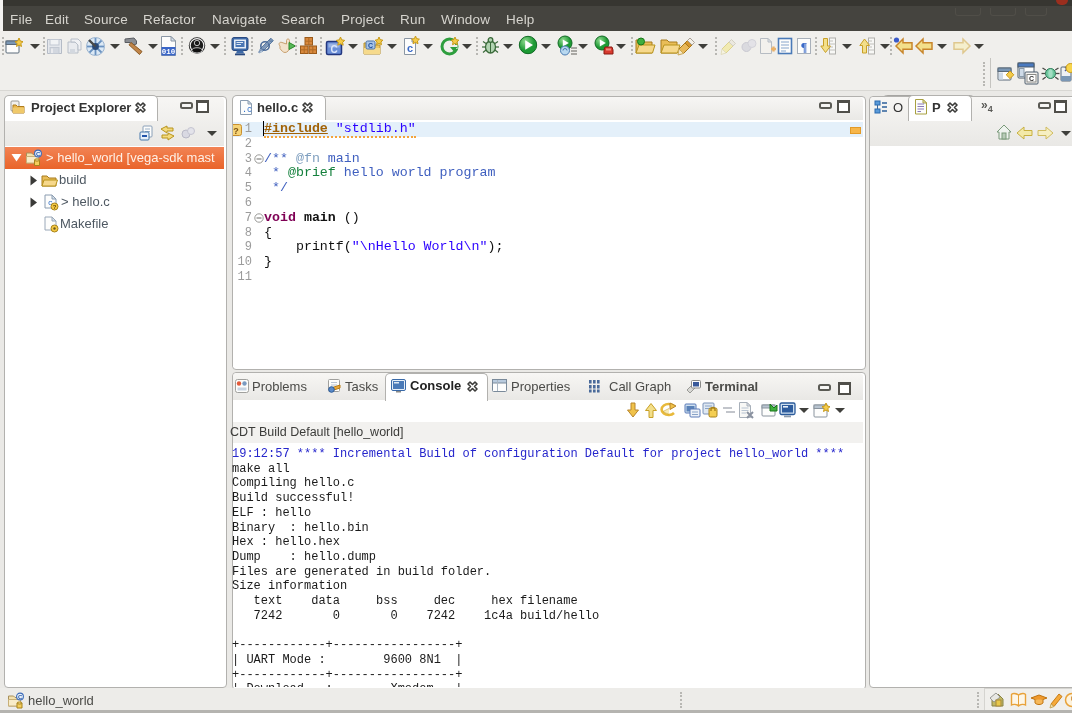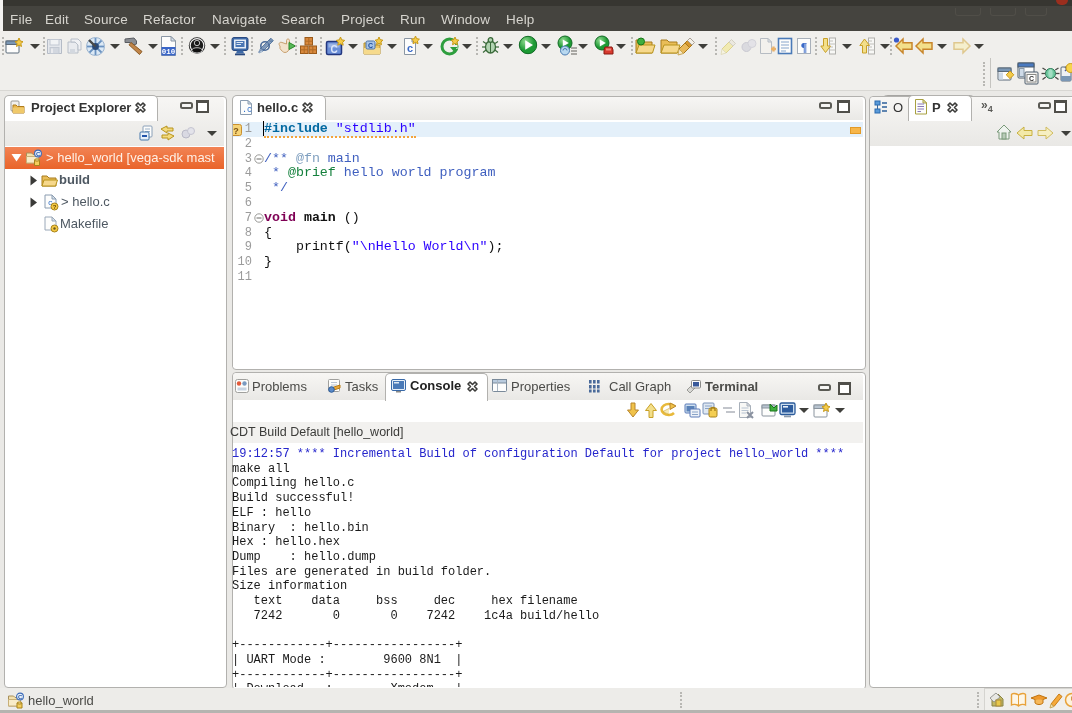--- a/index.html
+++ b/index.html
@@ -378,21 +378,21 @@
   </svg>
   <div class="abs" style="left:41px;top:4px;color:#fef0e6;white-space:nowrap;">&gt; hello_world [vega-sdk mast</div>
 
   <svg class="abs" style="left:24px;top:29px;" width="9" height="11" viewBox="0 0 9 11">
       <path d="M1.5 0.5 L8 5.5 L1.5 10.5 Z" fill="#3a3a38"></path>
     </svg>
   <svg class="abs" style="left:36px;top:28px;" width="17" height="14" viewBox="0 0 17 14">
     <path d="M1 2 L6 2 L8 4 L15 4 L15 12 L1 12 Z" fill="#e9bd58" stroke="#a87c1e"></path>
     <path d="M3 6 L16.5 6 L14.5 12 L1 12 Z" fill="#f6d88c" stroke="#b8941c"></path>
   </svg>
-  <div class="abs" style="left:54px;top:26px;font-weight:bold;">build</div>
+  <div class="abs" style="left:54px;top:26px;">build</div>
 
   <svg class="abs" style="left:24px;top:51px;" width="9" height="11" viewBox="0 0 9 11">
       <path d="M1.5 0.5 L8 5.5 L1.5 10.5 Z" fill="#3a3a38"></path>
     </svg>
   <svg class="abs" style="left:38px;top:48px;" width="16" height="17" viewBox="0 0 16 17">
     <path d="M2 1 L9 1 L13 5 L13 14 L2 14 Z" fill="#fdfdfc" stroke="#8a9cb0"></path>
     <path d="M9 1 L9 5 L13 5 Z" fill="#d8e2ec" stroke="#8a9cb0"></path>
     <text x="5" y="11" font-size="8" fill="#2a6cc8" font-family="Liberation Mono">c</text>
     <circle cx="11.5" cy="12.5" r="3.5" fill="#f5c944" stroke="#a8831a"></circle>
     <text x="11.5" y="15" font-size="6" text-anchor="middle" fill="#6a4a00" font-family="Liberation Sans" font-weight="bold">?</text>
@@ -445,21 +445,21 @@
 10
 11</div>
 
   <svg class="abs" style="left:21px;top:2px;" width="10" height="250" viewBox="0 0 10 250">
     <circle cx="5" cy="37" r="4.2" fill="#fff" stroke="#9a9a97"></circle>
       <line x1="2.5" y1="37" x2="7.5" y2="37" stroke="#6a6a67"></line>
     <circle cx="5" cy="96" r="4.2" fill="#fff" stroke="#9a9a97"></circle>
       <line x1="2.5" y1="96" x2="7.5" y2="96" stroke="#6a6a67"></line>
   </svg>
 
-  <div class="mono abs" style="left:31px;top:2px;font-size:13.3px;line-height:14.8px;white-space:pre;color:#111;"><span style="border-left:1px solid #000;margin-left:-1px;"></span><span style="border-bottom:2px dotted #f3a33b;"><b style="color:#0369a1;">#include</b> <span style="color:#2a00ff;">"stdlib.h"</span></span>
+  <div class="mono abs" style="left:31px;top:2px;font-size:13.3px;line-height:14.8px;white-space:pre;color:#111;"><span style="border-left:1px solid #000;margin-left:-1px;"></span><span style="border-bottom:2px dotted #f3a33b;"><b style="color:#a16207;text-decoration:underline;">#include</b> <span style="color:#2a00ff;">"stdlib.h"</span></span>
 
 <span style="color:#3f5fbf;">/** <span style="color:#7f9fbf;">@fn</span> main
  * <span style="color:#15803d;">@brief</span> hello world program
  */</span>
 
 <b style="color:#7f0055;">void</b> <b>main</b> ()
 {
     printf(<span style="color:#2a00ff;">"\nHello World\n"</span>);
 }
 </div>

